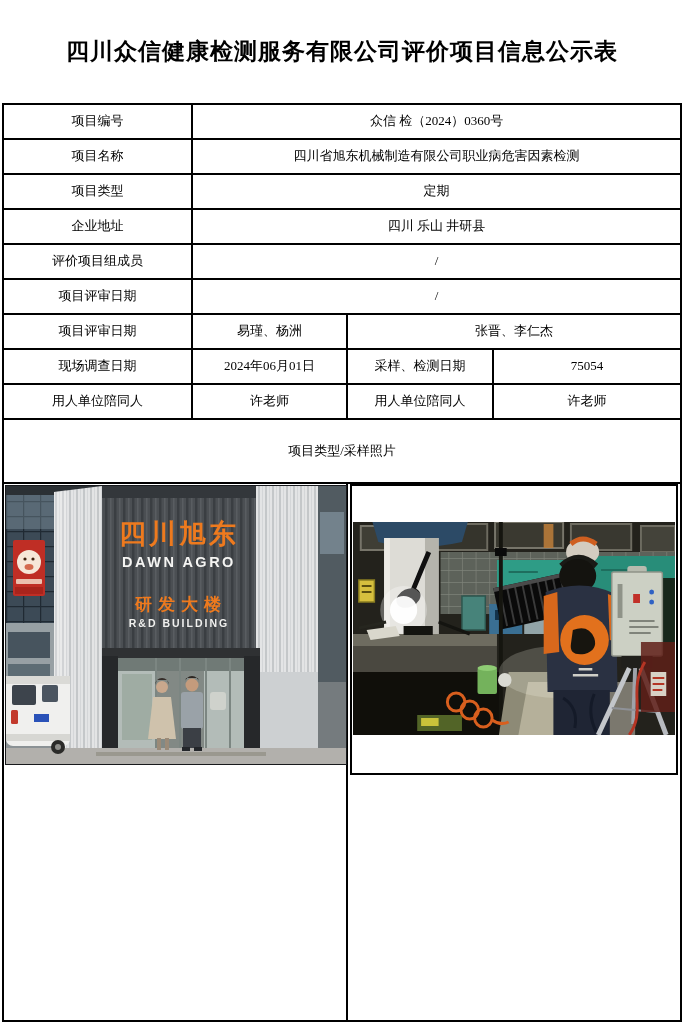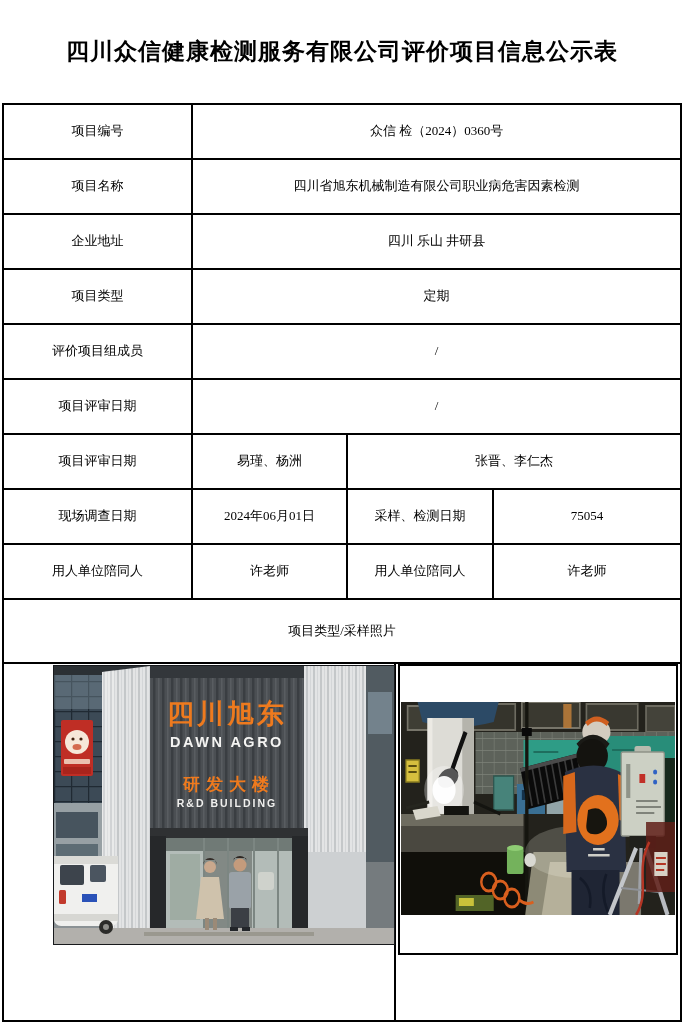--- a/index.html
+++ b/index.html
@@ -6,22 +6,22 @@
   body{width:684px;height:1028px;position:relative;font-family:"Liberation Sans",sans-serif;color:#000;}
 
   .doc-title{position:absolute;top:0;left:0;width:684px;height:103px;
     display:flex;align-items:center;justify-content:center;
     font-size:23px;font-weight:bold;letter-spacing:1px;}
 
   .tbl{position:absolute;top:103px;left:2px;width:680px;height:919px;
     border:2px solid #000;box-sizing:border-box;display:flex;flex-direction:column;
     font-family:"Liberation Serif",serif;}
   .r{display:flex;box-sizing:border-box;border-bottom:2px solid #000;flex:0 0 auto;}
-  .r.last{border-bottom:0;flex:1 1 auto;padding-left:48px;}
-  .r.std{height:55px;}
+  .r.last{border-bottom:0;flex:1 1 auto;}
+  .r.std{height:35px;}
   .r.hdr{height:64px;}
   .c{box-sizing:border-box;border-right:2px solid #000;display:flex;
      align-items:center;justify-content:center;text-align:center;
      font-size:13px;line-height:1.25;padding:2px 4px;}
   .c.endc{border-right:0;}
   .w-label{width:189px;flex:0 0 189px;}
   .w-c2{width:155px;flex:0 0 155px;}
   .w-c3{width:146px;flex:0 0 146px;}
   .w-rest{flex:1 1 auto;}
   .w-half{width:344px;flex:0 0 344px;}
@@ -44,26 +44,26 @@
 
   <div class="r std">
     <div class="c w-label">项目编号</div>
     <div class="c w-rest endc">众信 检（2024）0360号</div>
   </div>
   <div class="r std">
     <div class="c w-label">项目名称</div>
     <div class="c w-rest endc">四川省旭东机械制造有限公司职业病危害因素检测</div>
   </div>
   <div class="r std">
+    <div class="c w-label">项目类型</div>
+    <div class="c w-rest endc">定期</div>
+  </div>
+  <div class="r std">
     <div class="c w-label">企业地址</div>
     <div class="c w-rest endc">四川 乐山 井研县</div>
-  </div>
-  <div class="r std">
-    <div class="c w-label">项目类型</div>
-    <div class="c w-rest endc">定期</div>
   </div>
   <div class="r std">
     <div class="c w-label">评价项目组成员</div>
     <div class="c w-rest endc">/</div>
   </div>
   <div class="r std">
     <div class="c w-label">项目评审日期</div>
     <div class="c w-rest endc">/</div>
   </div>
 

